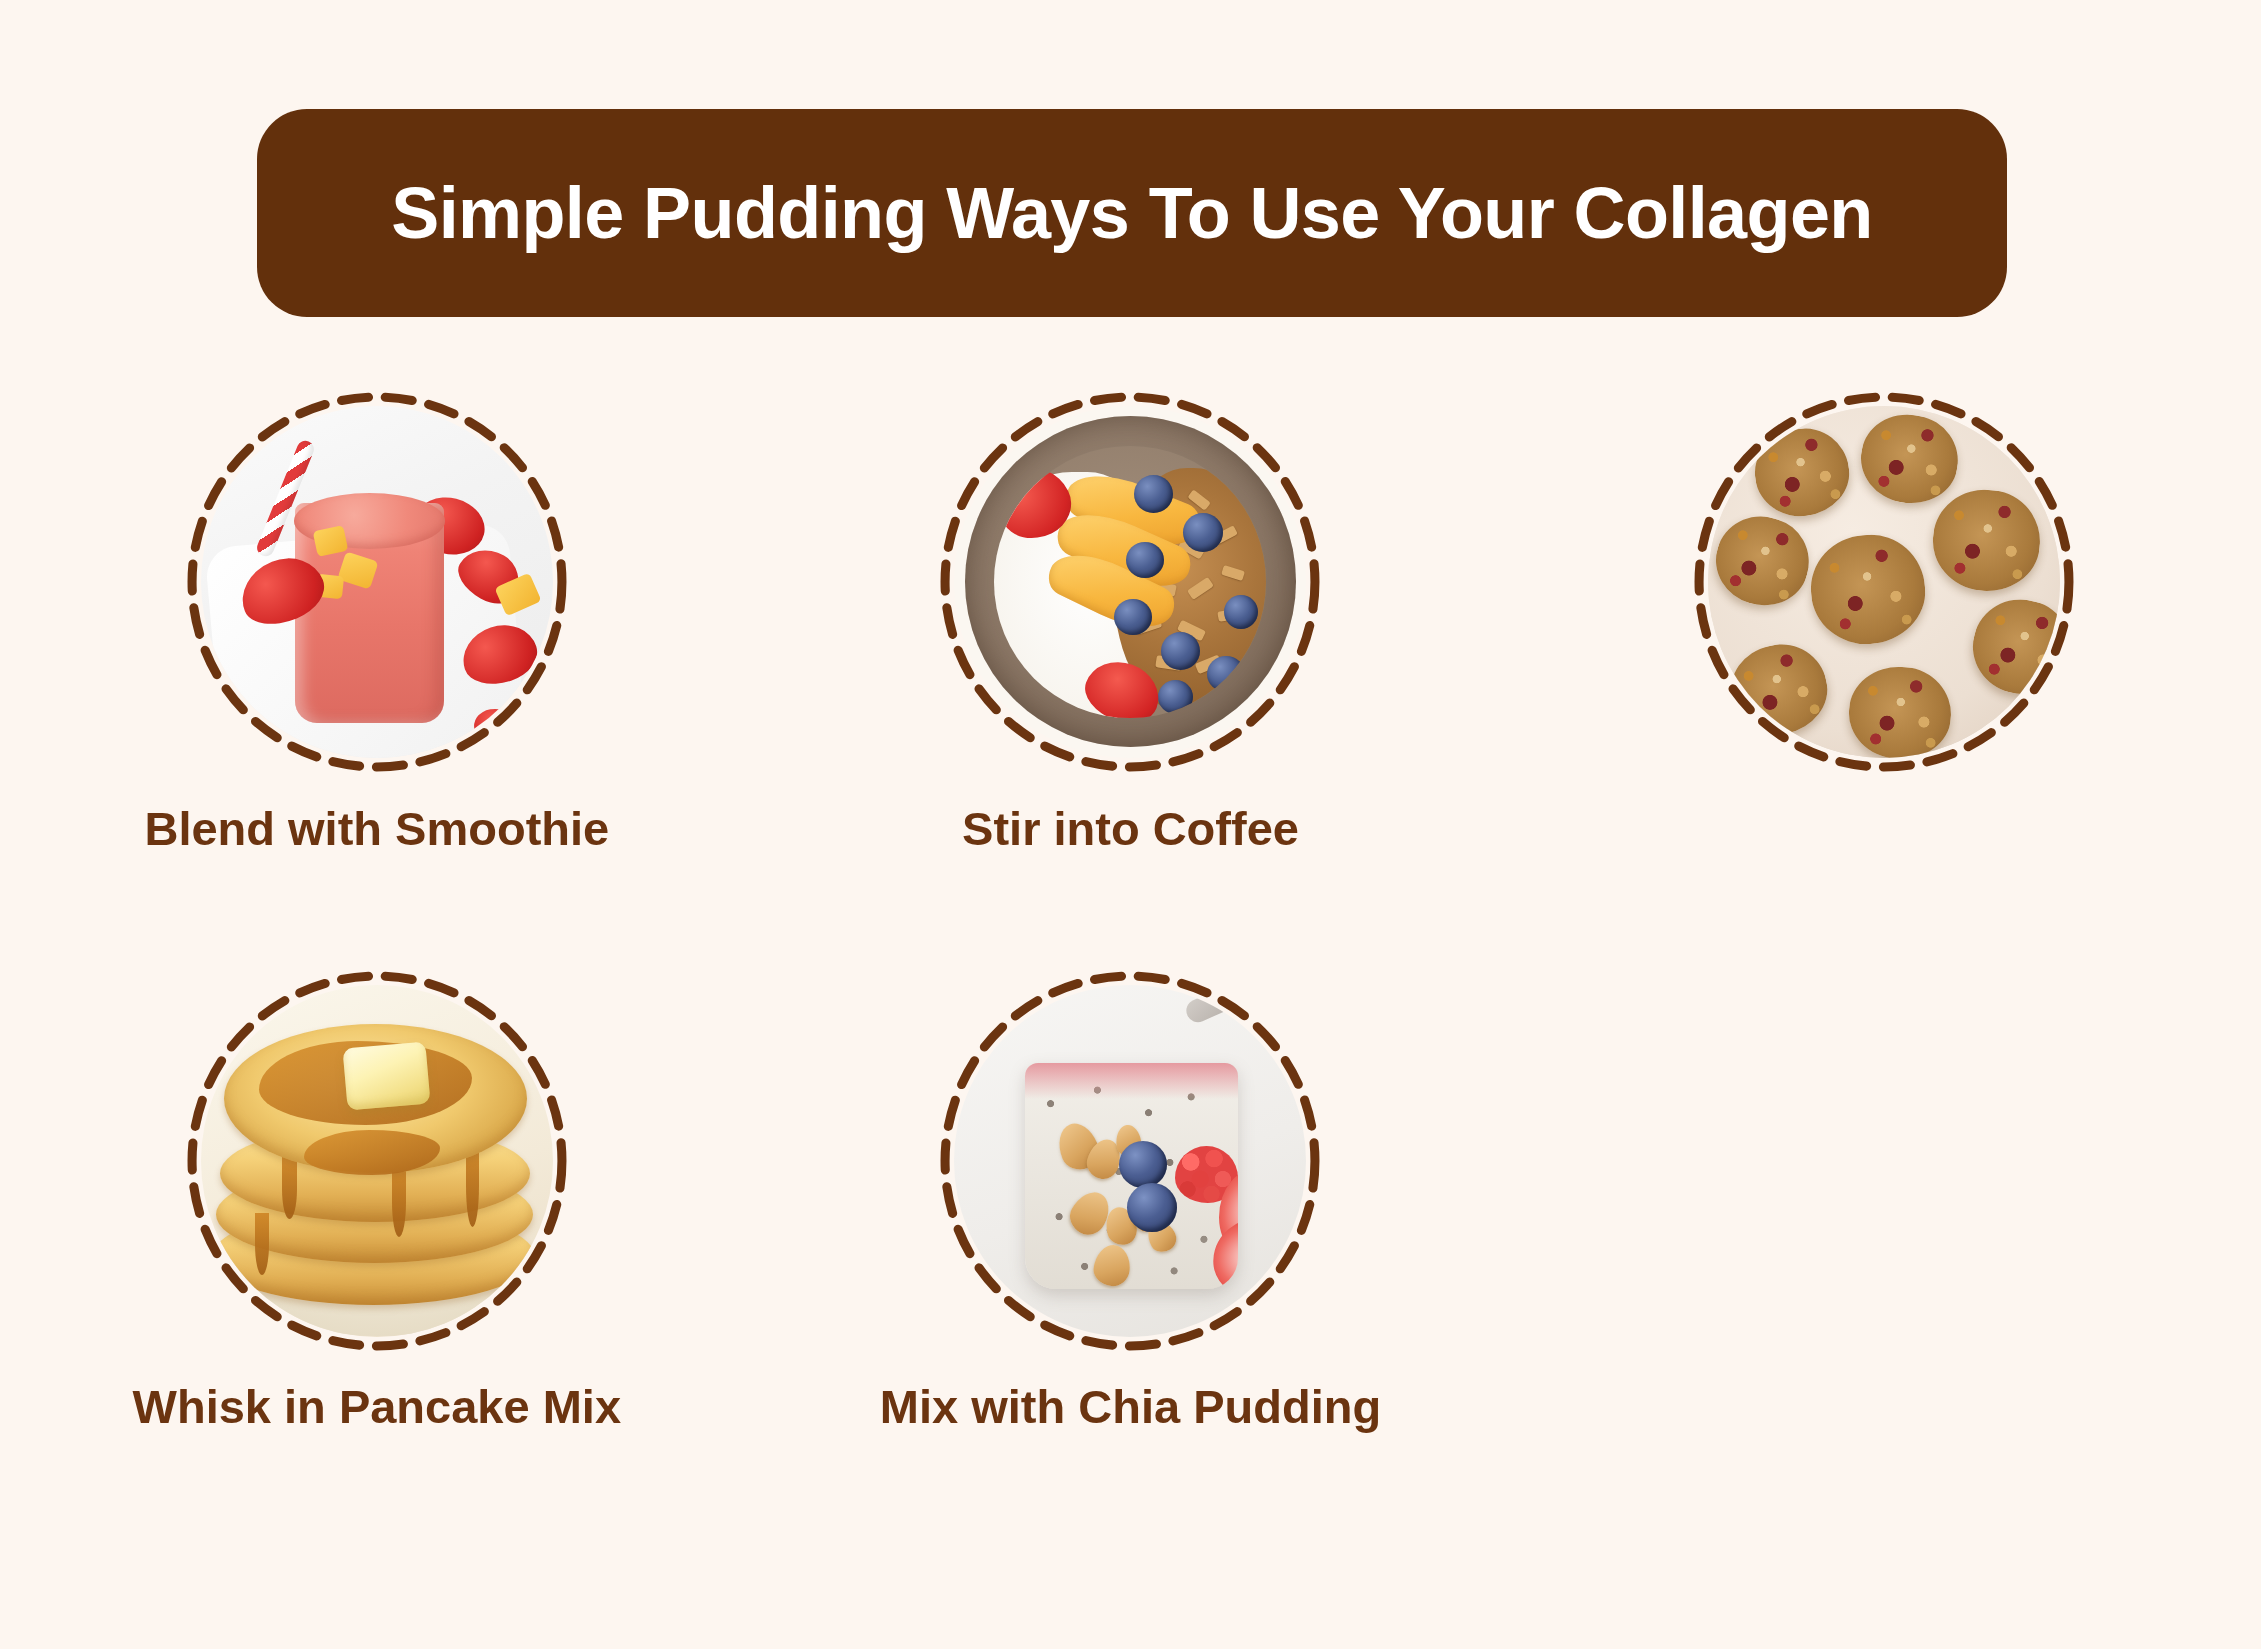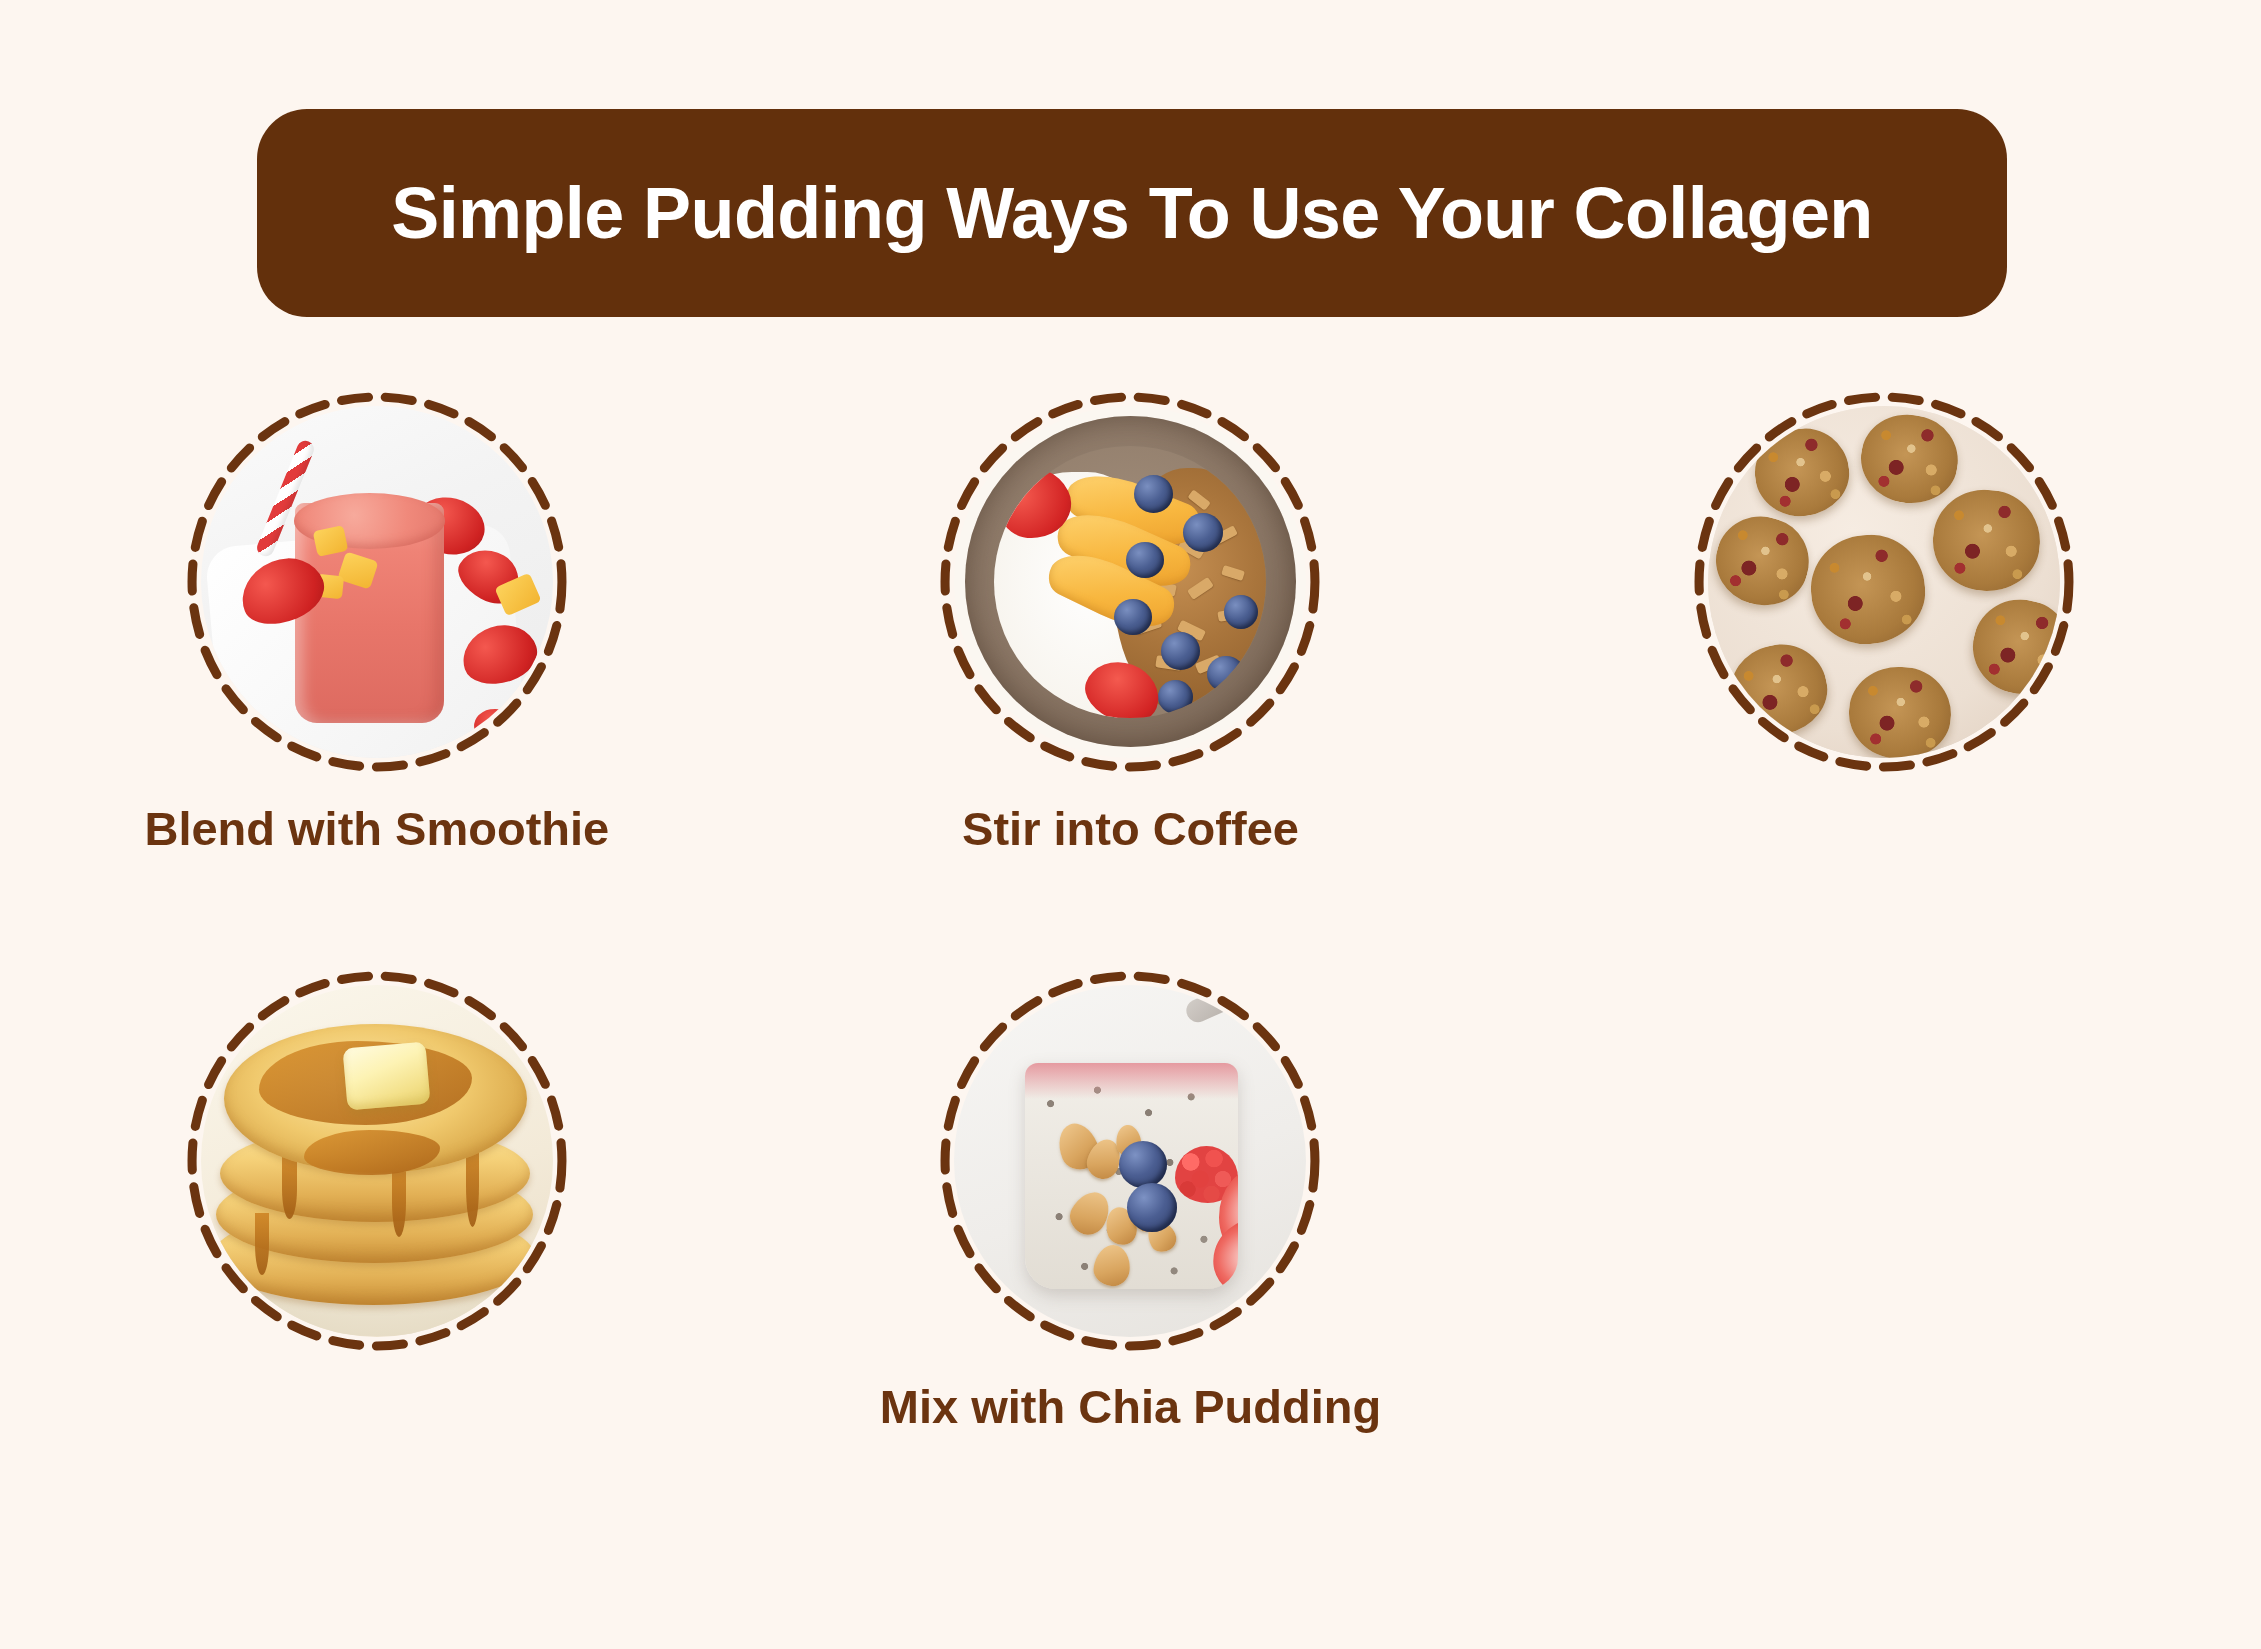--- a/index.html
+++ b/index.html
@@ -423,20 +423,21 @@
           <div class="cake c1"></div>
           <div class="syrup sy1"></div>
           <div class="syrup sy2"></div>
           <div class="butter"></div>
         </div>
       </div>
       <svg class="dashring" viewBox="0 0 600 600">
         <circle cx="300" cy="300" r="286"></circle>
       </svg>
     </div>
+    <div class="caption">Whisk in Pancake Mix</div>
   </div>
 
   <div class="cell">
     <div class="media">
       <div class="photo">
         <div class="scene bg-chia">
           <div class="spoonish"></div>
           <div class="chia-jar">
             <div class="chia-body"></div>
             <div class="chia-pink"></div>

